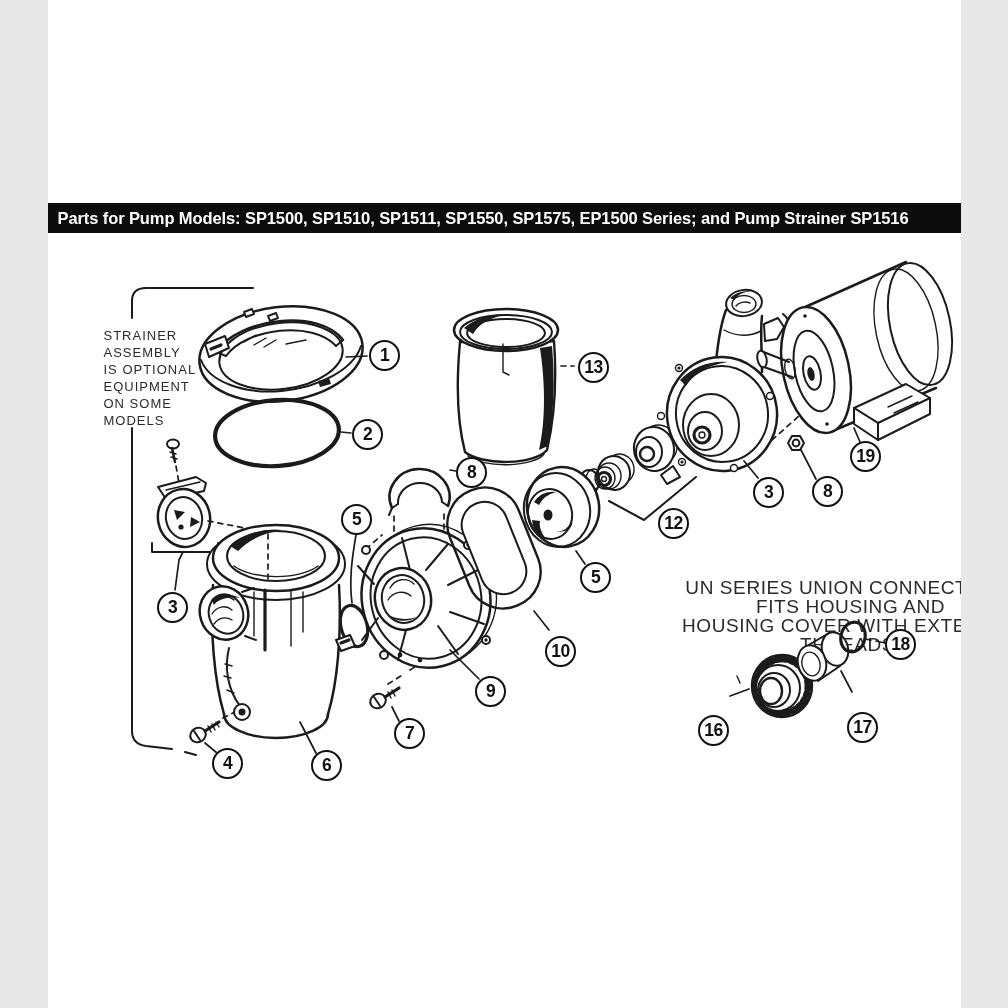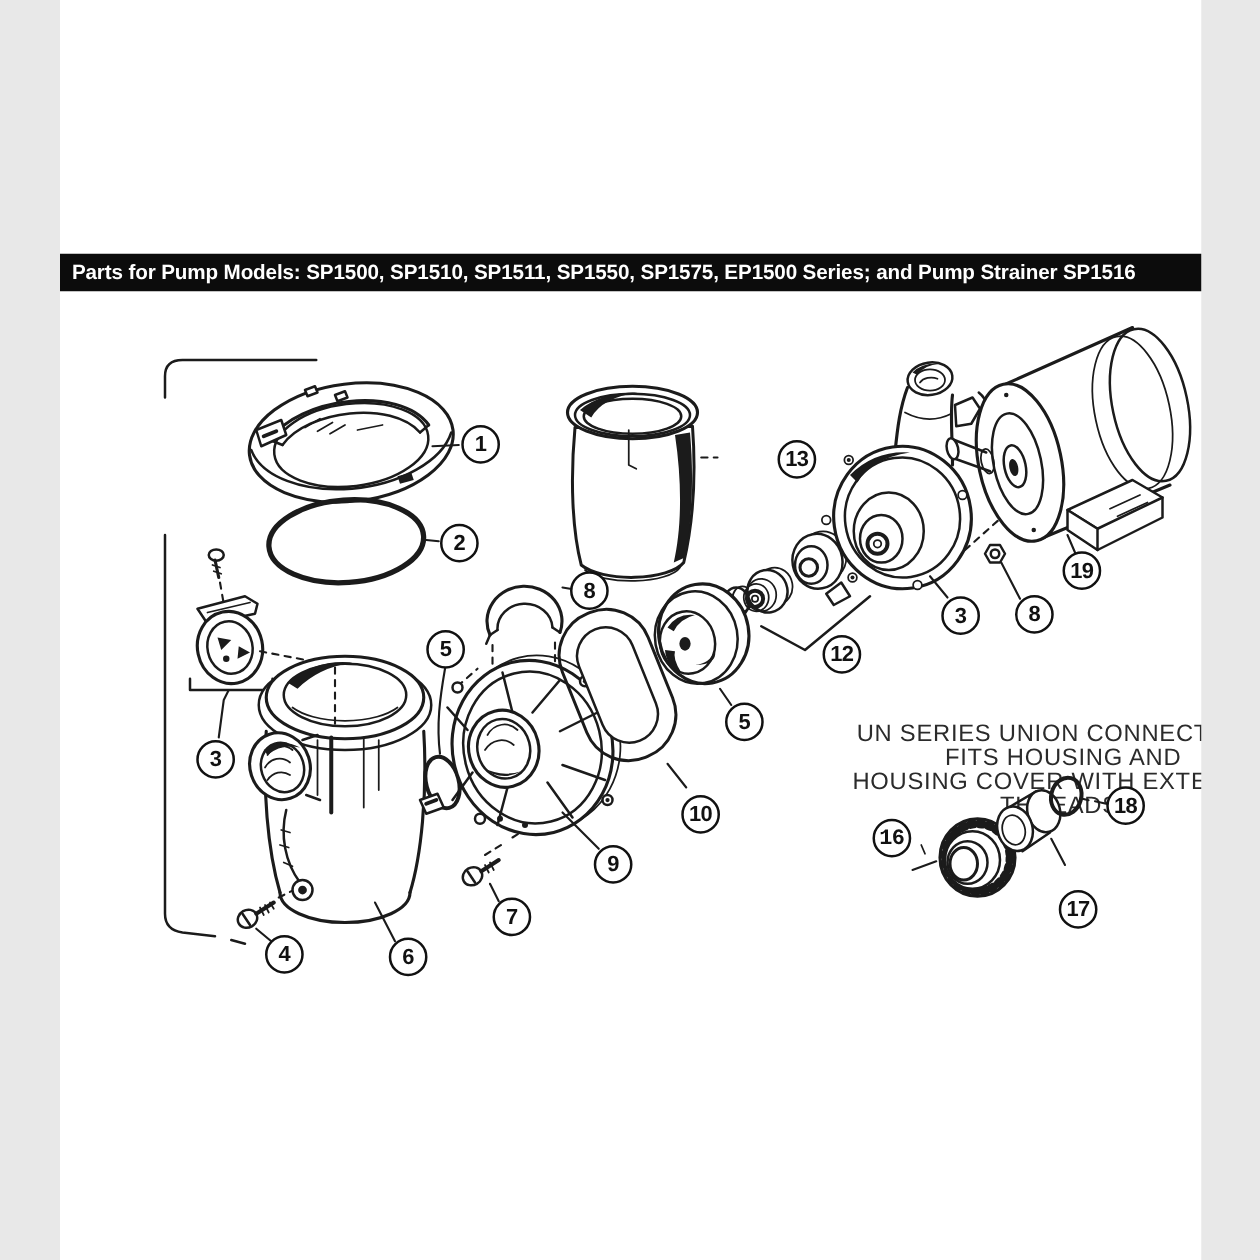--- a/index.html
+++ b/index.html
@@ -41,20 +41,26 @@
 </style>
 </head>
 <body>
 
 <div class="page">
 
   <div class="header-bar">
     <div class="header-title">Parts for Pump Models: SP1500, SP1510, SP1511, SP1550, SP1575, EP1500 Series; and Pump Strainer SP1516</div>
   </div>
 
+  <div class="note note-strainer">STRAINER
+ASSEMBLY
+IS OPTIONAL
+EQUIPMENT
+ON SOME
+MODELS</div>
 
   <div class="note note-union">UN SERIES UNION CONNECTION - FITS HOUSING AND
 HOUSING COVER WITH EXTERNAL THREADS.</div>
 
   <svg id="art" width="1008" height="1008" viewBox="0 0 1008 1008">
     <defs>
       <pattern id="mesh" width="6" height="6" patternUnits="userSpaceOnUse">
         <circle cx="1.5" cy="1.5" r="1.05" fill="#242424" style="stroke:none"></circle>
         <circle cx="4.5" cy="4.5" r="1.05" fill="#242424" style="stroke:none"></circle>
       </pattern>
@@ -324,21 +330,21 @@
       <div class="callout" style="left: 109.5px; top: 591.5px;">3</div>
       <div class="callout" style="left: 164.5px; top: 747.5px;">4</div>
       <div class="callout" style="left: 293.5px; top: 503.5px;">5</div>
       <div class="callout" style="left: 263.5px; top: 749.5px;">6</div>
       <div class="callout" style="left: 346.5px; top: 717.5px;">7</div>
       <div class="callout" style="left: 408.5px; top: 456.5px;">8</div>
       <div class="callout" style="left: 427.5px; top: 675.5px;">9</div>
       <div class="callout" style="left: 497.5px; top: 636px;">10</div>
       <div class="callout" style="left: 532.5px; top: 561.5px;">5</div>
       <div class="callout" style="left: 610.5px; top: 507.5px;">12</div>
-      <div class="callout" style="left: 530.5px; top: 351.5px; margin-left: 44px;">13</div>
+      <div class="callout" style="left: 530.5px; top: 351.5px;">13</div>
       <div class="callout" style="left: 705.5px; top: 476.5px;">3</div>
       <div class="callout" style="left: 764.5px; top: 475.5px;">8</div>
-      <div class="callout" style="left: 650.5px; top: 655px; font-family: Liberation Mono, monospace;">16</div>
+      <div class="callout" style="left: 650.5px; top: 715px;">16</div>
       <div class="callout" style="left: 799.5px; top: 712px;">17</div>
       <div class="callout" style="left: 837.5px; top: 628.5px;">18</div>
       <div class="callout" style="left: 802.5px; top: 440.5px;">19</div>
     </div>
 </div>
 
 </body></html>

